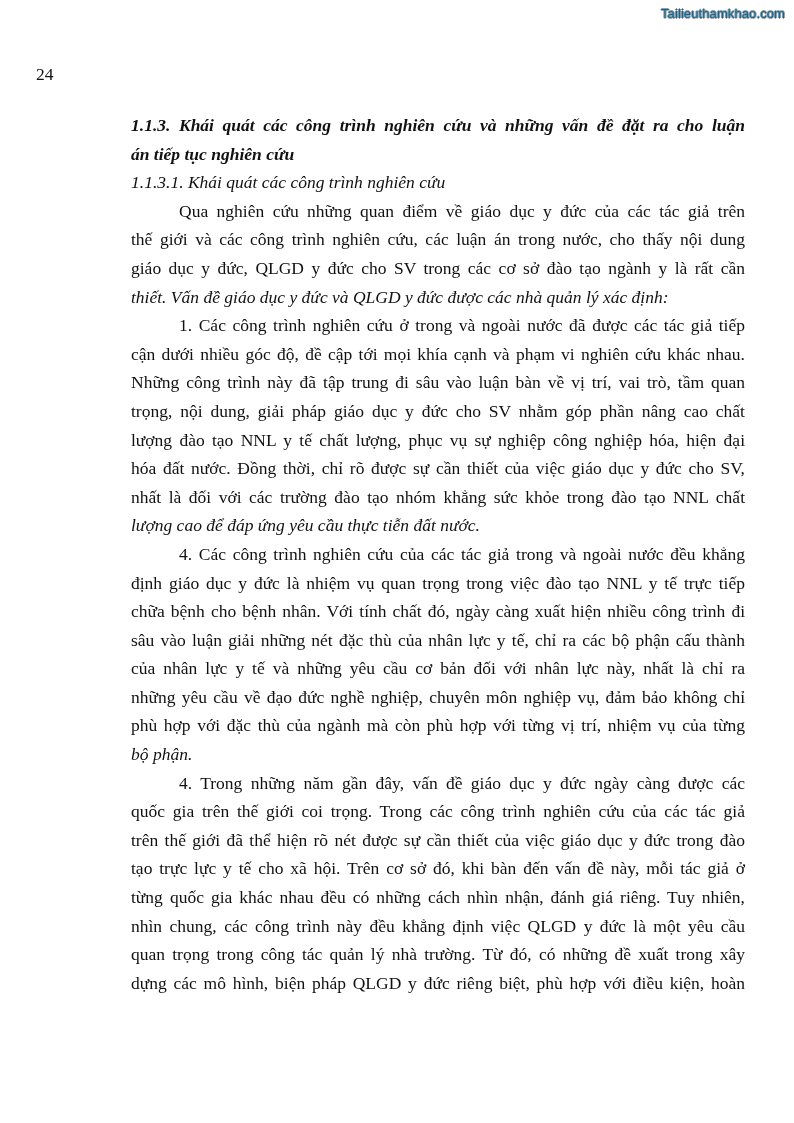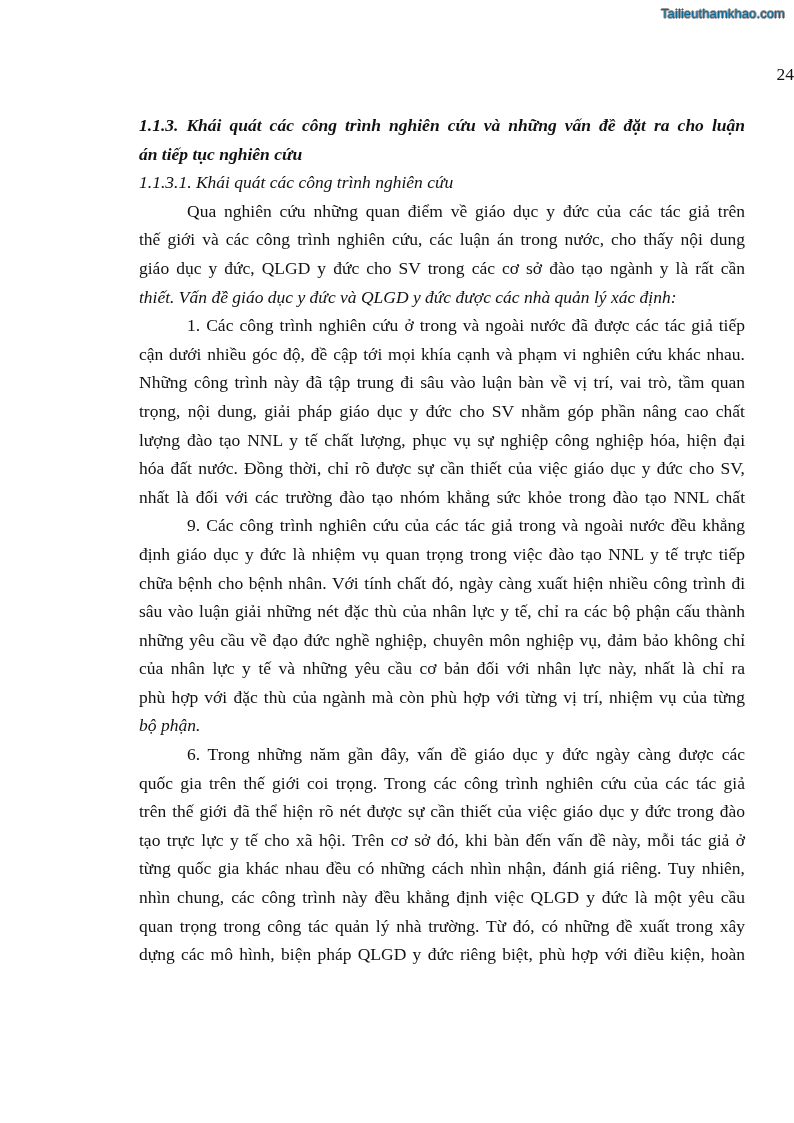--- a/index.html
+++ b/index.html
@@ -25,40 +25,39 @@
       letter-spacing: 0.1px;
       text-shadow:
         -1px 0 0 #9a9a9a, 1px 0 0 #9a9a9a,
         0 -1px 0 #9a9a9a, 0 1px 0 #9a9a9a;
     }
     .page-number {
       position: absolute;
       top: 64px;
       left: 0;
       width: 100%;
-      text-align: right;
+      text-align: left;
       font-size: 17.5px;
       padding-left: 36px;
       box-sizing: border-box;
     }
     .content {
       position: absolute;
       left: 131px;
       top: 111px;
       width: 614px;
     }
     .line {
       display: block;
       height: 28.6px;
       line-height: 28.6px;
       font-size: 17.5px;
       white-space: nowrap;
       text-align: justify;
       text-align-last: justify;
-      margin-left: 8px;
     }
     .line.last {
       text-align-last: left;
       font-style: italic;
     }
     .line.indent {
       padding-left: 48px;
     }
     .heading .line {
       font-weight: bold;
@@ -98,35 +97,36 @@
   </div>
 
   <div class="para">
     <span class="line indent">1. Các công trình nghiên cứu ở trong và ngoài nước đã được các tác giả tiếp</span>
     <span class="line">cận dưới nhiều góc độ, đề cập tới mọi khía cạnh và phạm vi nghiên cứu khác nhau.</span>
     <span class="line">Những công trình này đã tập trung đi sâu vào luận bàn về vị trí, vai trò, tầm quan</span>
     <span class="line">trọng, nội dung, giải pháp giáo dục y đức cho SV nhằm góp phần nâng cao chất</span>
     <span class="line">lượng đào tạo NNL y tế chất lượng, phục vụ sự nghiệp công nghiệp hóa, hiện đại</span>
     <span class="line">hóa đất nước. Đồng thời, chỉ rõ được sự cần thiết của việc giáo dục y đức cho SV,</span>
     <span class="line">nhất là đối với các trường đào tạo nhóm khẳng sức khỏe trong đào tạo NNL chất</span>
+    <span class="line last">lượng cao để đáp ứng yêu cầu thực tiễn đất nước.</span>
   </div>
 
   <div class="para">
-    <span class="line indent">9. Các công trình nghiên cứu của các tác giả trong và ngoài nước đều khẳng</span>
+    <span class="line indent">4. Các công trình nghiên cứu của các tác giả trong và ngoài nước đều khẳng</span>
     <span class="line">định giáo dục y đức là nhiệm vụ quan trọng trong việc đào tạo NNL y tế trực tiếp</span>
     <span class="line">chữa bệnh cho bệnh nhân. Với tính chất đó, ngày càng xuất hiện nhiều công trình đi</span>
     <span class="line">sâu vào luận giải những nét đặc thù của nhân lực y tế, chỉ ra các bộ phận cấu thành</span>
+    <span class="line">của nhân lực y tế và những yêu cầu cơ bản đối với nhân lực này, nhất là chỉ ra</span>
     <span class="line">những yêu cầu về đạo đức nghề nghiệp, chuyên môn nghiệp vụ, đảm bảo không chỉ</span>
-    <span class="line">của nhân lực y tế và những yêu cầu cơ bản đối với nhân lực này, nhất là chỉ ra</span>
     <span class="line">phù hợp với đặc thù của ngành mà còn phù hợp với từng vị trí, nhiệm vụ của từng</span>
     <span class="line last">bộ phận.</span>
   </div>
 
   <div class="para">
-    <span class="line indent">6. Trong những năm gần đây, vấn đề giáo dục y đức ngày càng được các</span>
+    <span class="line indent">4. Trong những năm gần đây, vấn đề giáo dục y đức ngày càng được các</span>
     <span class="line">quốc gia trên thế giới coi trọng. Trong các công trình nghiên cứu của các tác giả</span>
     <span class="line">trên thế giới đã thể hiện rõ nét được sự cần thiết của việc giáo dục y đức trong đào</span>
     <span class="line">tạo trực lực y tế cho xã hội. Trên cơ sở đó, khi bàn đến vấn đề này, mỗi tác giả ở</span>
     <span class="line">từng quốc gia khác nhau đều có những cách nhìn nhận, đánh giá riêng. Tuy nhiên,</span>
     <span class="line">nhìn chung, các công trình này đều khẳng định việc QLGD y đức là một yêu cầu</span>
     <span class="line">quan trọng trong công tác quản lý nhà trường. Từ đó, có những đề xuất trong xây</span>
     <span class="line">dựng các mô hình, biện pháp QLGD y đức riêng biệt, phù hợp với điều kiện, hoàn</span>
   </div>
 
 </div>

